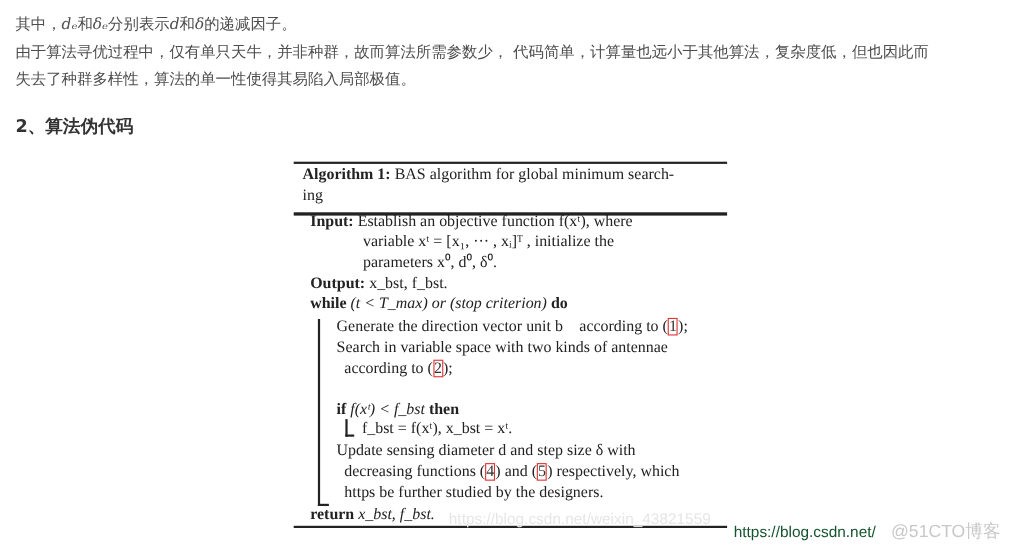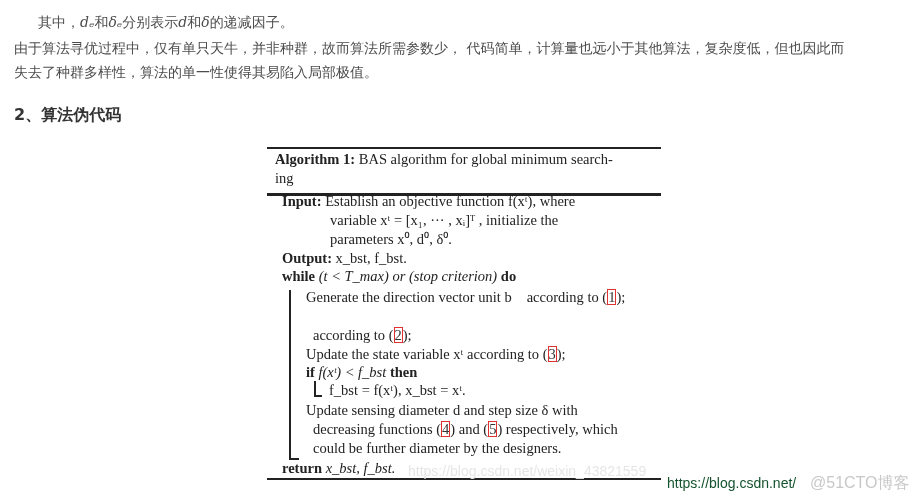--- a/index.html
+++ b/index.html
@@ -1,19 +1,19 @@
 <!DOCTYPE html>
 <html><head>
 <meta charset="utf-8">
 <style>
   html, body { margin:0; padding:0; background:#ffffff; }
   body { width:924px; height:504px; position:relative; overflow:hidden;
          font-family:"DejaVu Sans", sans-serif; color:#3f3f3f; }
   .p { position:absolute; left:14px; font-size:14px; line-height:24px; color:#4d4d4d; white-space:nowrap; }
-  .p1 { top:10px;margin-left:24px; }
+  .p1 { top:10px; }
   .p2 { top:36px; }
   .p3 { top:60px; }
   .math { font-family:"DejaVu Serif", serif; font-style:italic; }
   .h2 { position:absolute; left:14px; top:98px; font-size:16px; font-weight:bold; color:#333; line-height:34px; }
 
   .algo { position:absolute; left:267px; top:145px; width:394px; height:338px;
           font-family:"Liberation Serif", serif; color:#222; font-size:14.5px; }
   .rule-top { position:absolute; left:0; top:2px; width:394px; height:2px; background:#222; }
   .rule-mid { position:absolute; left:0; top:48px; width:394px; height:3px; background:#222; }
   .rule-bot { position:absolute; left:0; top:333px; width:394px; height:2px; background:#222; }
@@ -65,38 +65,36 @@
   <div class="ln" style="left:15px;top:122px;">
     <span class="b">while</span><span class="it">  (t &lt; T_max) or (stop criterion) </span><span class="b">do</span>
   </div>
 
   <div class="loopbar"></div>
   <div class="loopfoot"></div>
 
   <div class="ln" style="left:39px;top:143px;">
     <span>Generate the direction vector unit b⃗ according to (</span><span class="ref">1</span><span>);</span>
   </div>
+  <div class="ln" style="left:39px;top:162px;">Search in variable space with two kinds of antennae</div>
   <div class="ln" style="left:46px;top:181px;">
     <span>according to (</span><span class="ref">2</span><span>);</span>
-  </div>
-  <div class="ln" style="left:39px;top:200px;">
-    <span>Update the state variable xᵗ according to (</span><span class="ref">3</span><span>);</span>
   </div>
   <div class="ln" style="left:39px;top:218px;">
     <span class="b">if</span><span class="it"> f(xᵗ) &lt; f_bst </span><span class="b">then</span>
   </div>
   <div class="ifbar"></div>
   <div class="iffoot"></div>
   <div class="ln" style="left:39px;top:256px;">Update sensing diameter d and step size δ with</div>
 
   <div class="ln" style="left:62px;top:236px;">f_bst = f(xᵗ), x_bst = xᵗ.</div>
   <div class="ln" style="left:46px;top:275px;">
     <span>decreasing functions (</span><span class="ref">4</span><span>) and (</span><span class="ref">5</span><span>) respectively, which</span>
   </div>
-  <div class="ln" style="left:46px;top:294px;">could be further diameter by the designers.</div>
+  <div class="ln" style="left:46px;top:294px;">https be further studied by the designers.</div>
 
   <div class="ln" style="left:15px;top:314px;">
     <span class="b">return</span><span class="it"> x_bst, f_bst.</span>
   </div>
   <div class="rule-bot"></div>
 </div>
 
 <div class="wm1">https://blog.csdn.net/weixin_43821559</div>
 <div class="wm2">https://blog.csdn.net/</div>
 <div class="wm3">@51CTO博客</div>

